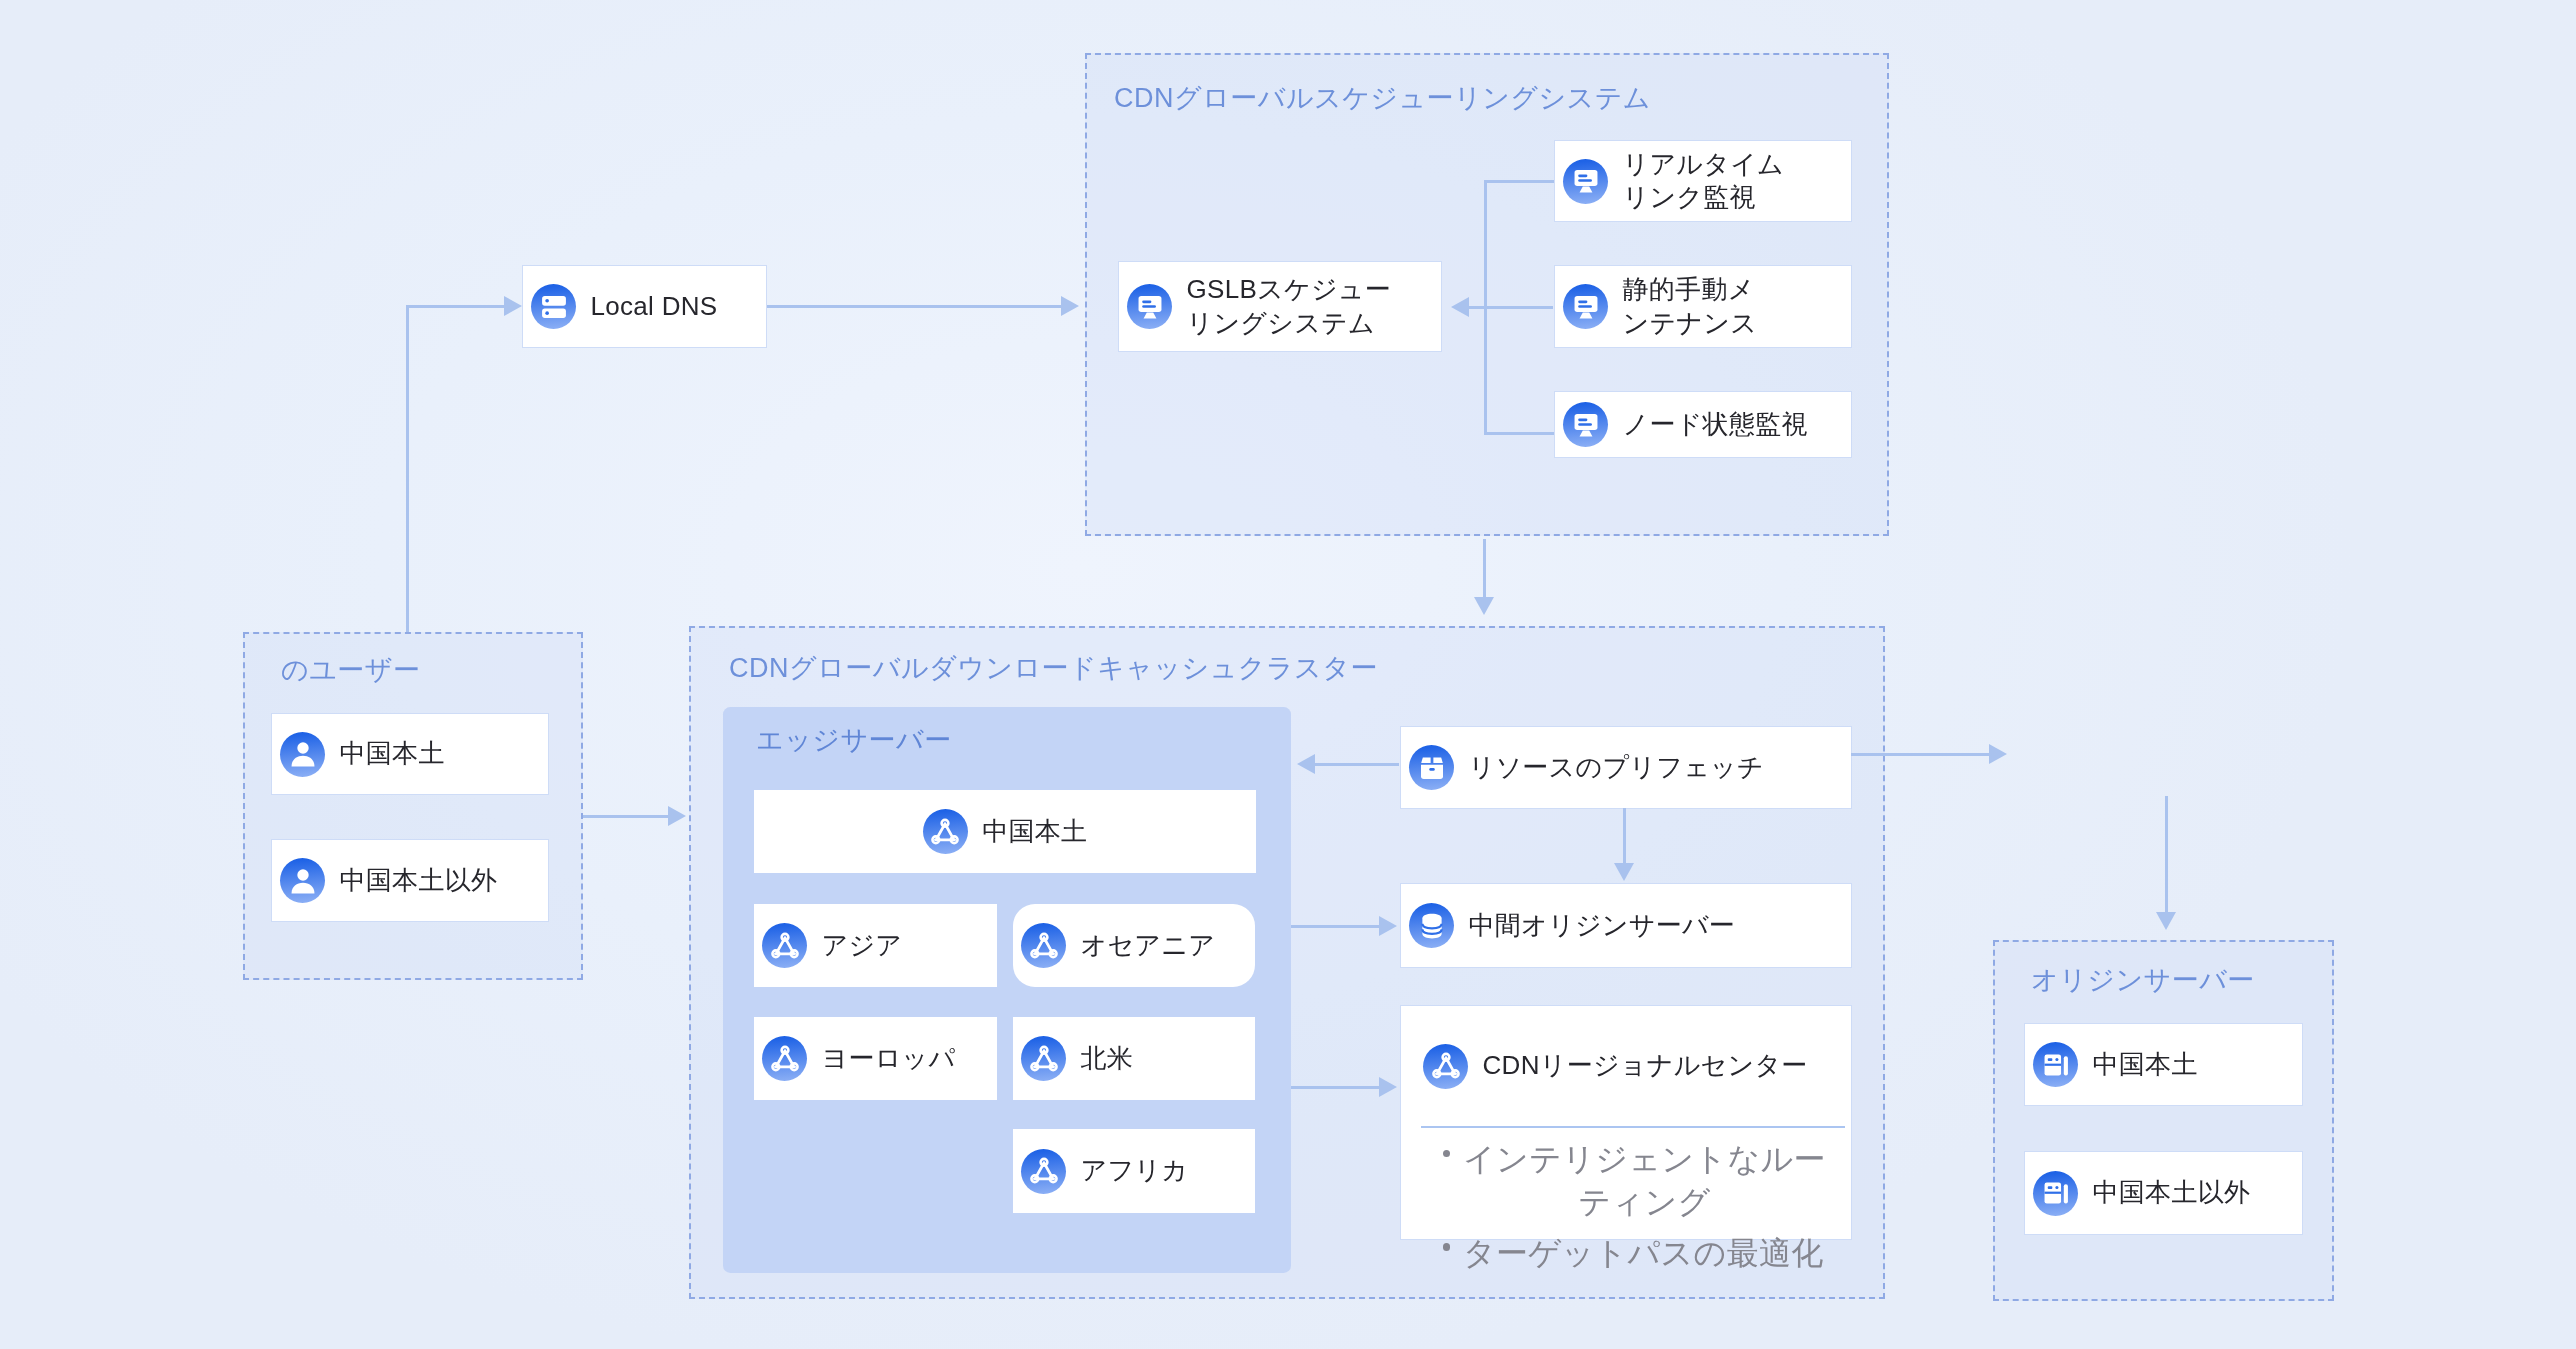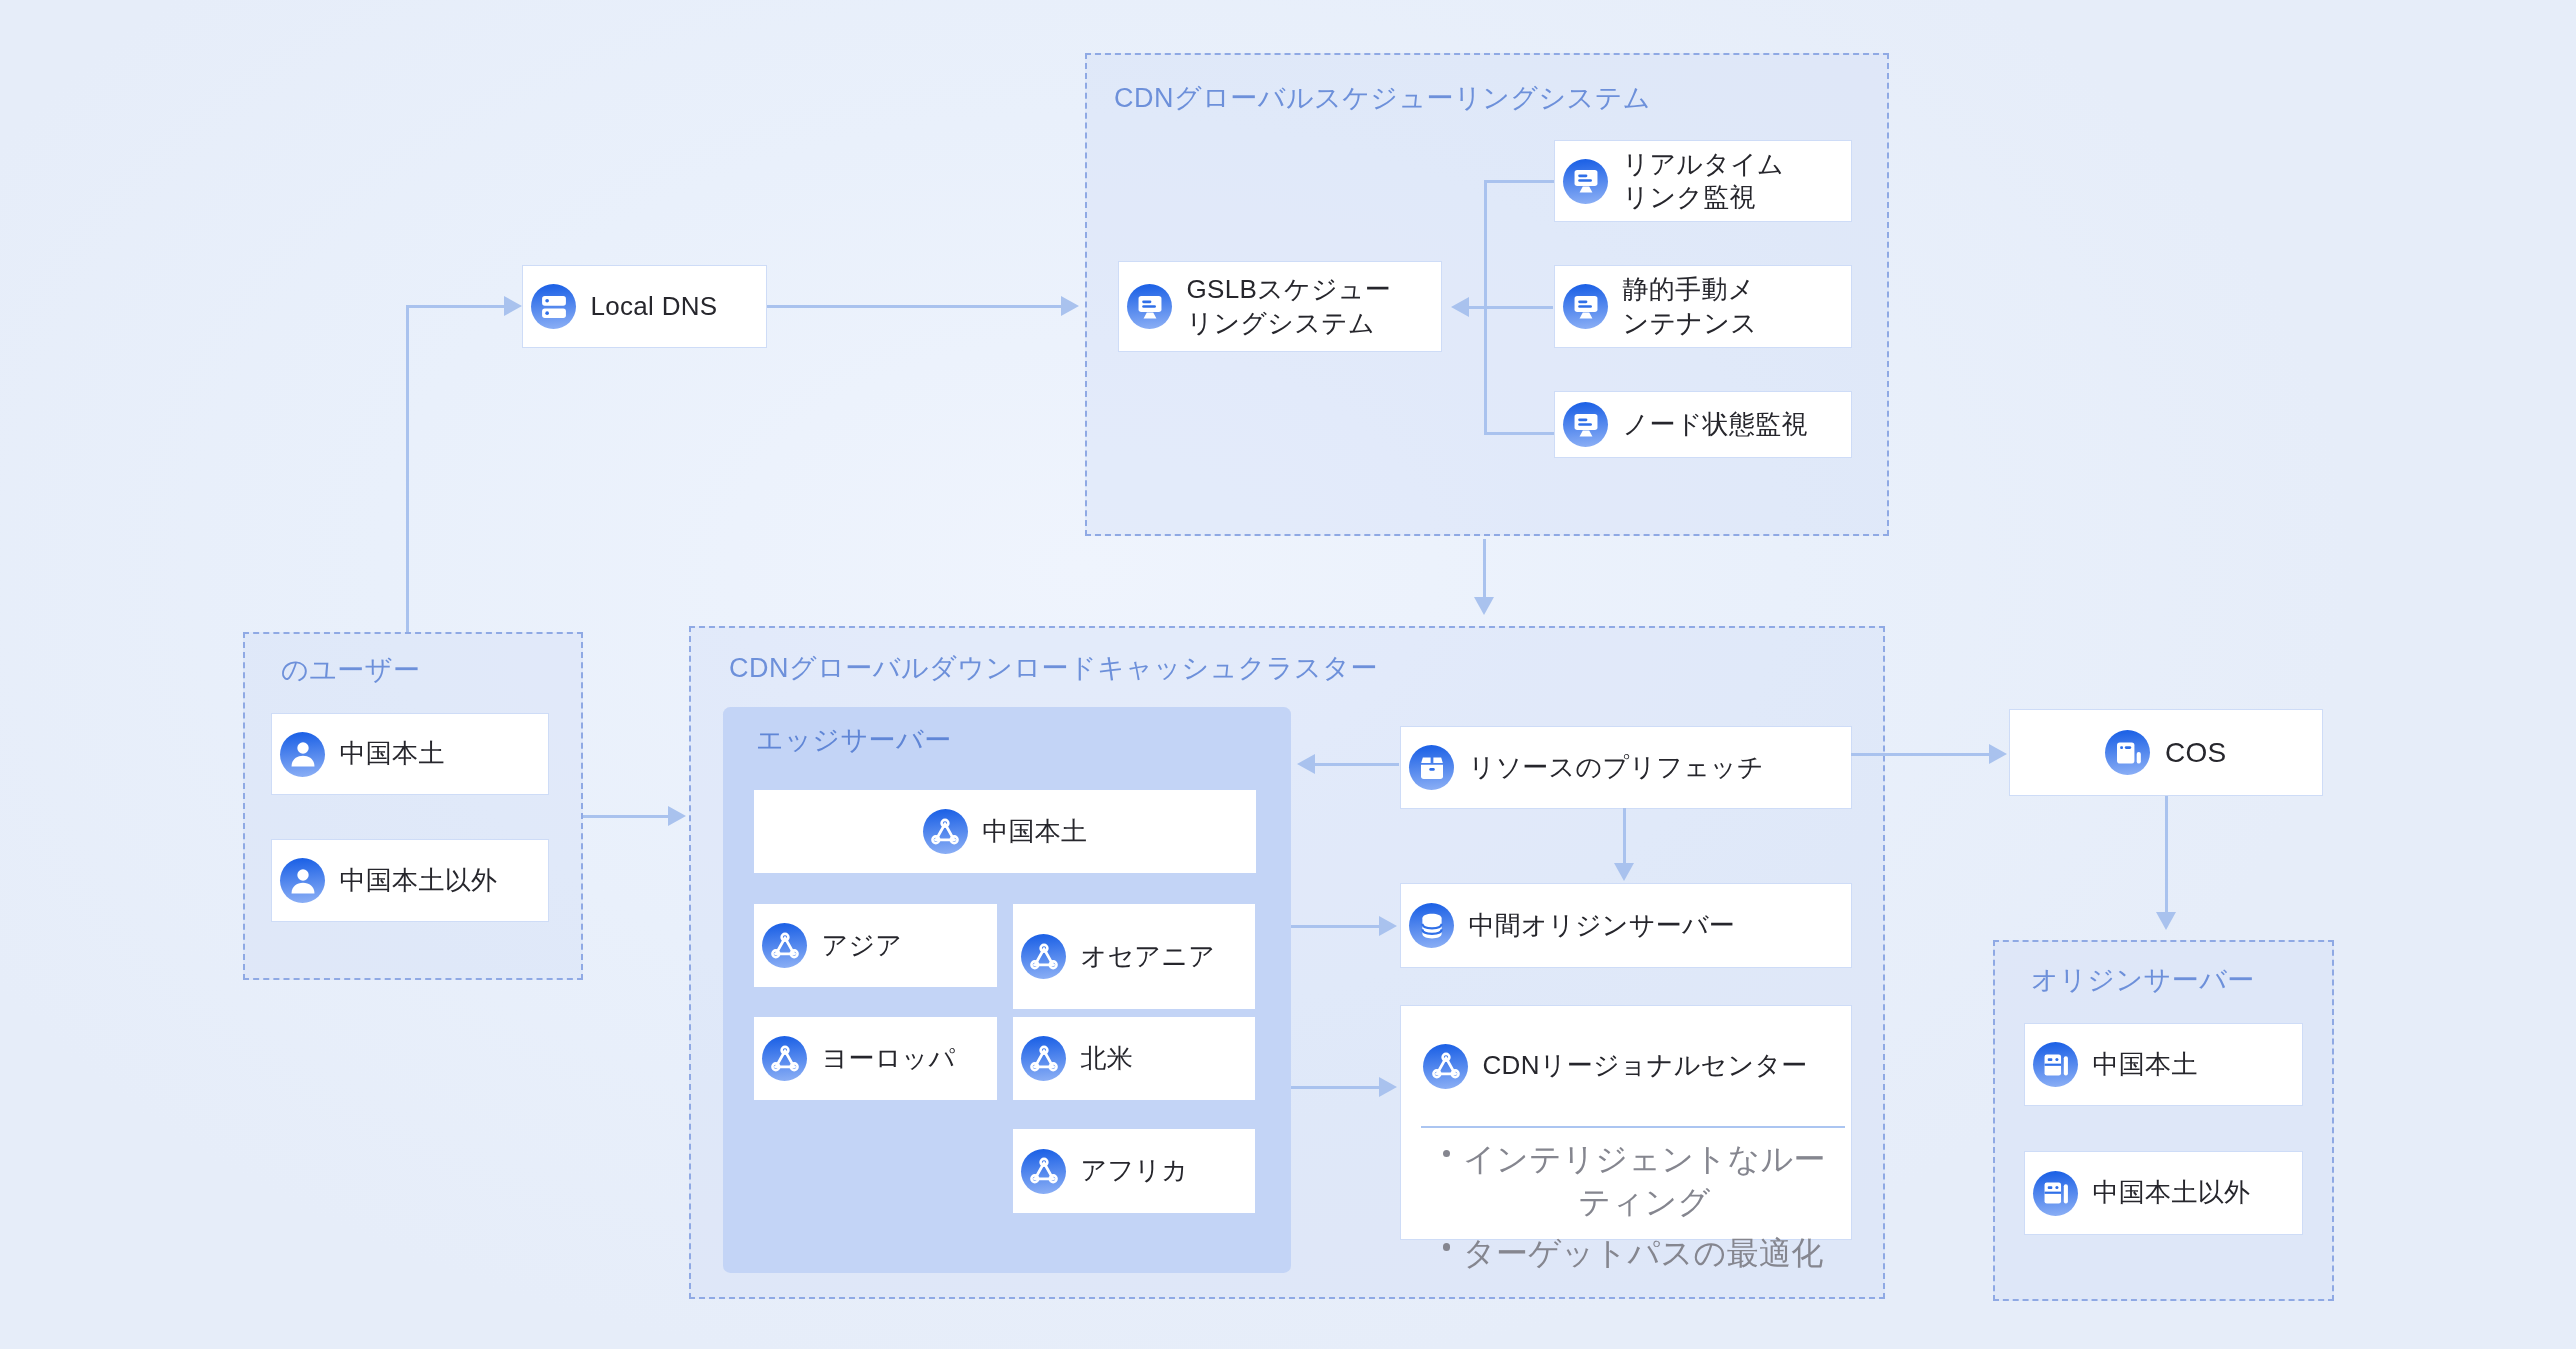--- a/index.html
+++ b/index.html
@@ -176,21 +176,21 @@
       <span class="lbl">中国本土</span>
     </div>
     <div class="node flat" style="left:31px;top:197px;width:243px;height:83px;">
       <span class="ic">
           <svg viewBox="0 0 48 48">
             <use href="#i-network"></use>
           </svg>
         </span>
       <span class="lbl">アジア</span>
     </div>
-    <div class="node flat" style="left:290px;top:197px;width:242px;height:105px;">
+    <div class="node flat" style="left:290px;top:197px;width:242px;height:83px;border-radius:22px;">
       <span class="ic">
           <svg viewBox="0 0 48 48">
             <use href="#i-network"></use>
           </svg>
         </span>
       <span class="lbl">オセアニア</span>
     </div>
     <div class="node flat" style="left:31px;top:310px;width:243px;height:83px;">
       <span class="ic">
           <svg viewBox="0 0 48 48">
@@ -249,28 +249,20 @@
         <span class="btxt">インテリジェントなルー
 ティング</span>
       </div>
       <div class="bullet">
         <span class="dot"></span>
         <span class="btxt">ターゲットパスの最適化</span>
       </div>
     </div>
   </div>
 
-  <div class="node center" style="left:2009px;top:709px;width:314px;height:87px;">
-    <span class="ic">
-        <svg viewBox="0 0 48 48">
-          <use href="#i-cos"></use>
-        </svg>
-      </span>
-    <span class="lbl" style="font-size:28px;">COS</span>
-  </div>
 
   <div class="grp" style="left:1993px;top:940px;width:341px;height:361px;">
     <div class="grp-title" style="left:36px;top:20px;">オリジンサーバー</div>
   </div>
   <div class="node" style="left:2024px;top:1023px;width:279px;height:83px;">
     <span class="ic">
         <svg viewBox="0 0 48 48">
           <use href="#i-cabinet"></use>
         </svg>
       </span>

